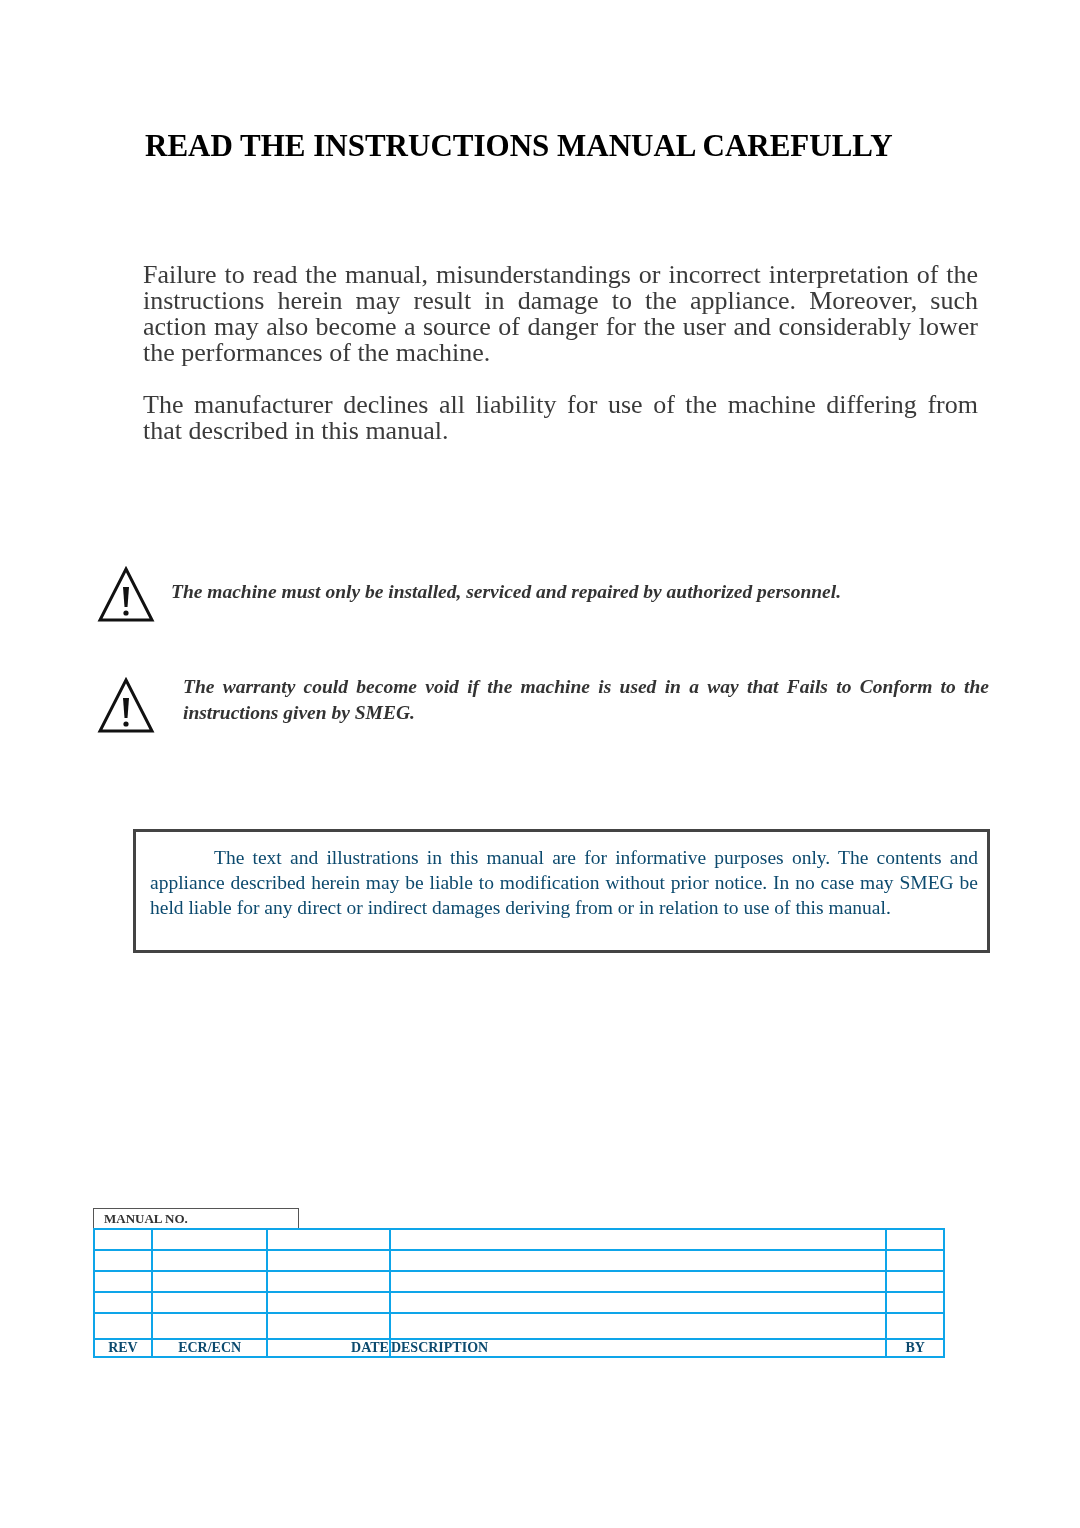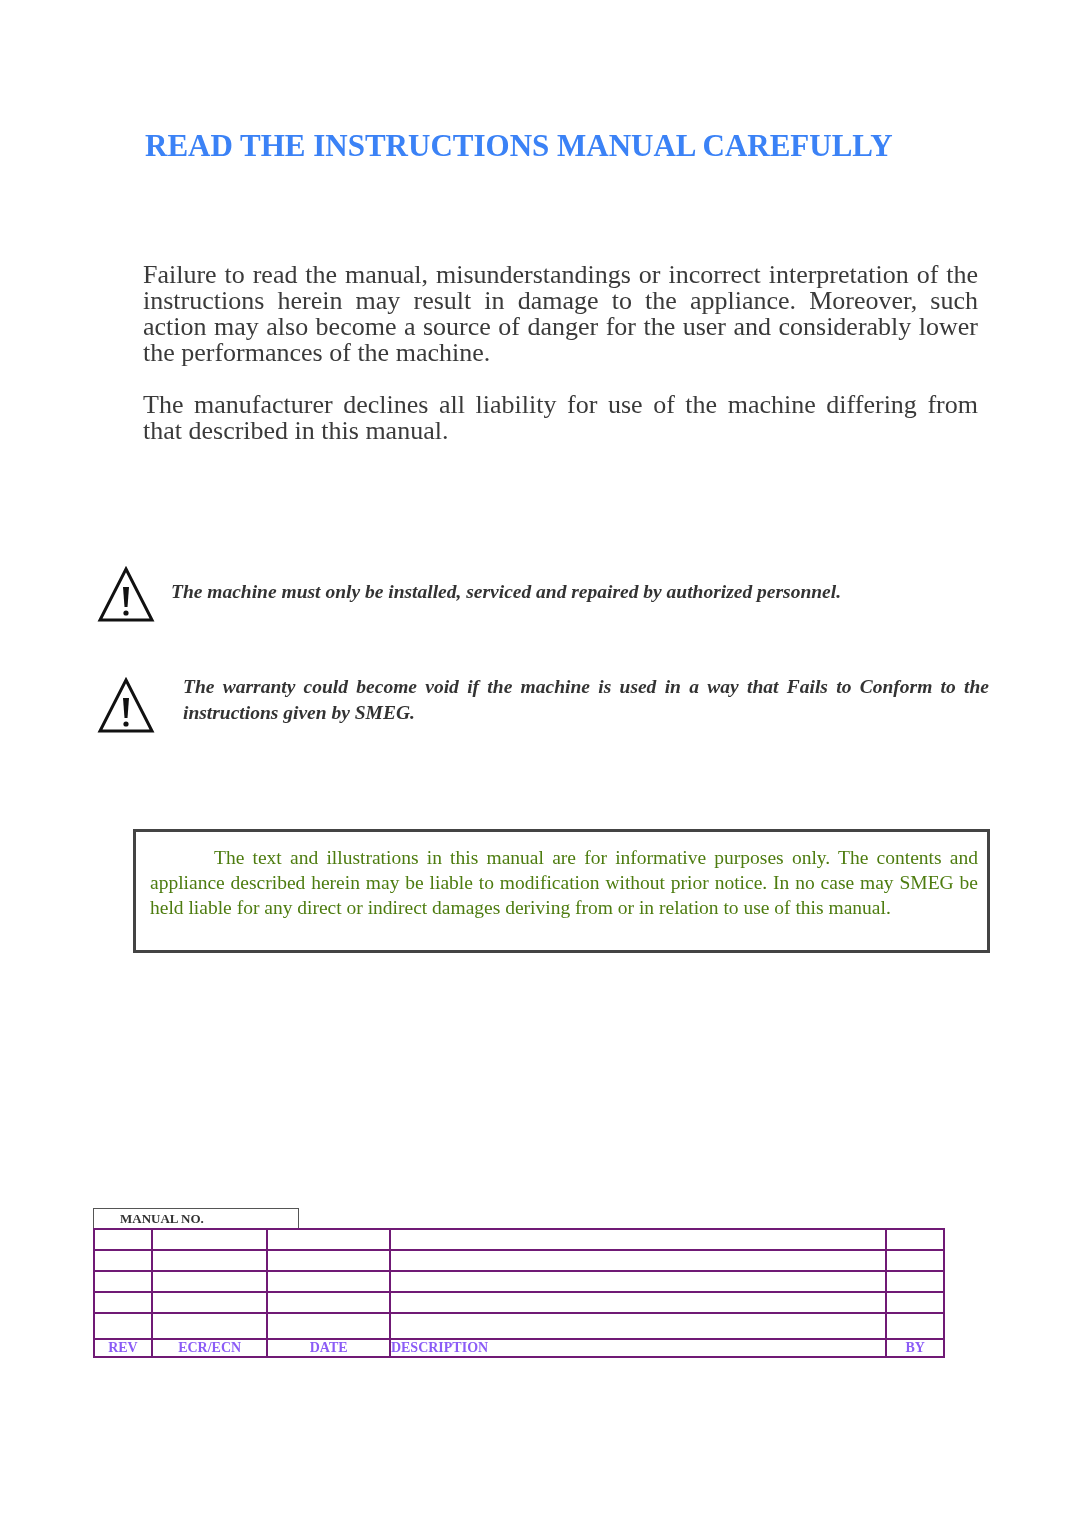--- a/index.html
+++ b/index.html
@@ -1,38 +1,38 @@
 <!DOCTYPE html>
 <html><head>
 <meta charset="utf-8">
 <style>
   html, body { margin:0; padding:0; background:#ffffff; }
   body { width:1080px; height:1528px; position:relative; font-family:"Liberation Serif","DejaVu Serif",serif; color:#333; overflow:hidden; }
-  .title { position:absolute; left:145px; top:128px; width:800px; font-size:31px; font-weight:bold; color:#3b82f6; letter-spacing:0; white-space:nowrap; }
+  .title { position:absolute; left:145px; top:128px; width:800px; font-size:31px; font-weight:bold; color:#000000; letter-spacing:0; white-space:nowrap; }
   .para { position:absolute; left:143px; width:835px; font-size:26px; line-height:26px; text-align:justify; color:#3a3a3a; }
   .p1 { top:236px; }
   .p2 { top:366px; font-weight:normal; }
   .warn { position:absolute; left:97px; width:882px; }
   .warn svg { position:absolute; left:0; top:0; }
   .warn .wtext { position:absolute; left:74px; width:806px; font-size:19.5px; line-height:26px; font-style:italic; font-weight:bold; text-align:justify; color:#333;font-family:Liberation Serif, serif; }
   .w1 { top:563px; }
   .w1 .wtext { top:16px; }
   .w2 { top:674px; }
   .w2 .wtext { top:0px;margin-left:12px; }
   .notice { position:absolute; left:133px; top:829px; width:857px; height:124px; border:3px solid #444; box-sizing:border-box; }
-  .notice p { margin:0; position:absolute; left:14px; top:13px; width:828px; font-size:19.5px; line-height:25px; text-align:justify; color:#4d7c0f; text-indent:64px; }
+  .notice p { margin:0; position:absolute; left:14px; top:13px; width:828px; font-size:19.5px; line-height:25px; text-align:justify; color:#0c4a6e; text-indent:64px; }
   .revtable { position:absolute; left:93px; top:1208px; width:852px; }
-  .manualno { position:absolute; left:0; top:0; width:206px; height:20px; border:1px solid #555; border-bottom:none; box-sizing:border-box; font-size:13px; font-weight:bold; padding-left:26px; line-height:20px; color:#333; }
+  .manualno { position:absolute; left:0; top:0; width:206px; height:20px; border:1px solid #555; border-bottom:none; box-sizing:border-box; font-size:13px; font-weight:bold; padding-left:10px; line-height:20px; color:#333; }
   table { position:absolute; left:0; top:20px; width:852px; border-collapse:collapse; }
-  td { border:2px solid #701a75; height:19px; padding:0; font-size:14px; font-weight:bold; color:#8b5cf6; }
+  td { border:2px solid #0ea5e9; height:19px; padding:0; font-size:14px; font-weight:bold; color:#0c4a6e; }
   tr.blank5 td { height:24px; }
   tr.head td { height:16px; line-height:16px; }
   .c1 { width:56px; text-align:center; }
   .c2 { width:114px; text-align:center; }
-  .c3 { width:121px; text-align:center; }
+  .c3 { width:121px; text-align:right; }
   .c4 { width:497px; text-align:left; }
   .c5 { width:56px; text-align:center;margin-top:6px; }
 </style>
 </head>
 <body>
 
 <div class="title">READ THE INSTRUCTIONS MANUAL CAREFULLY</div>
 
 <p class="para p1">Failure to read the manual, misunderstandings or incorrect interpretation of the instructions herein may result in damage to the appliance. Moreover, such action may also become a source of danger for the user and considerably lower the performances of the machine.</p>
 <p class="para p2">The manufacturer declines all liability for use of the machine differing from that described in this manual.</p>

